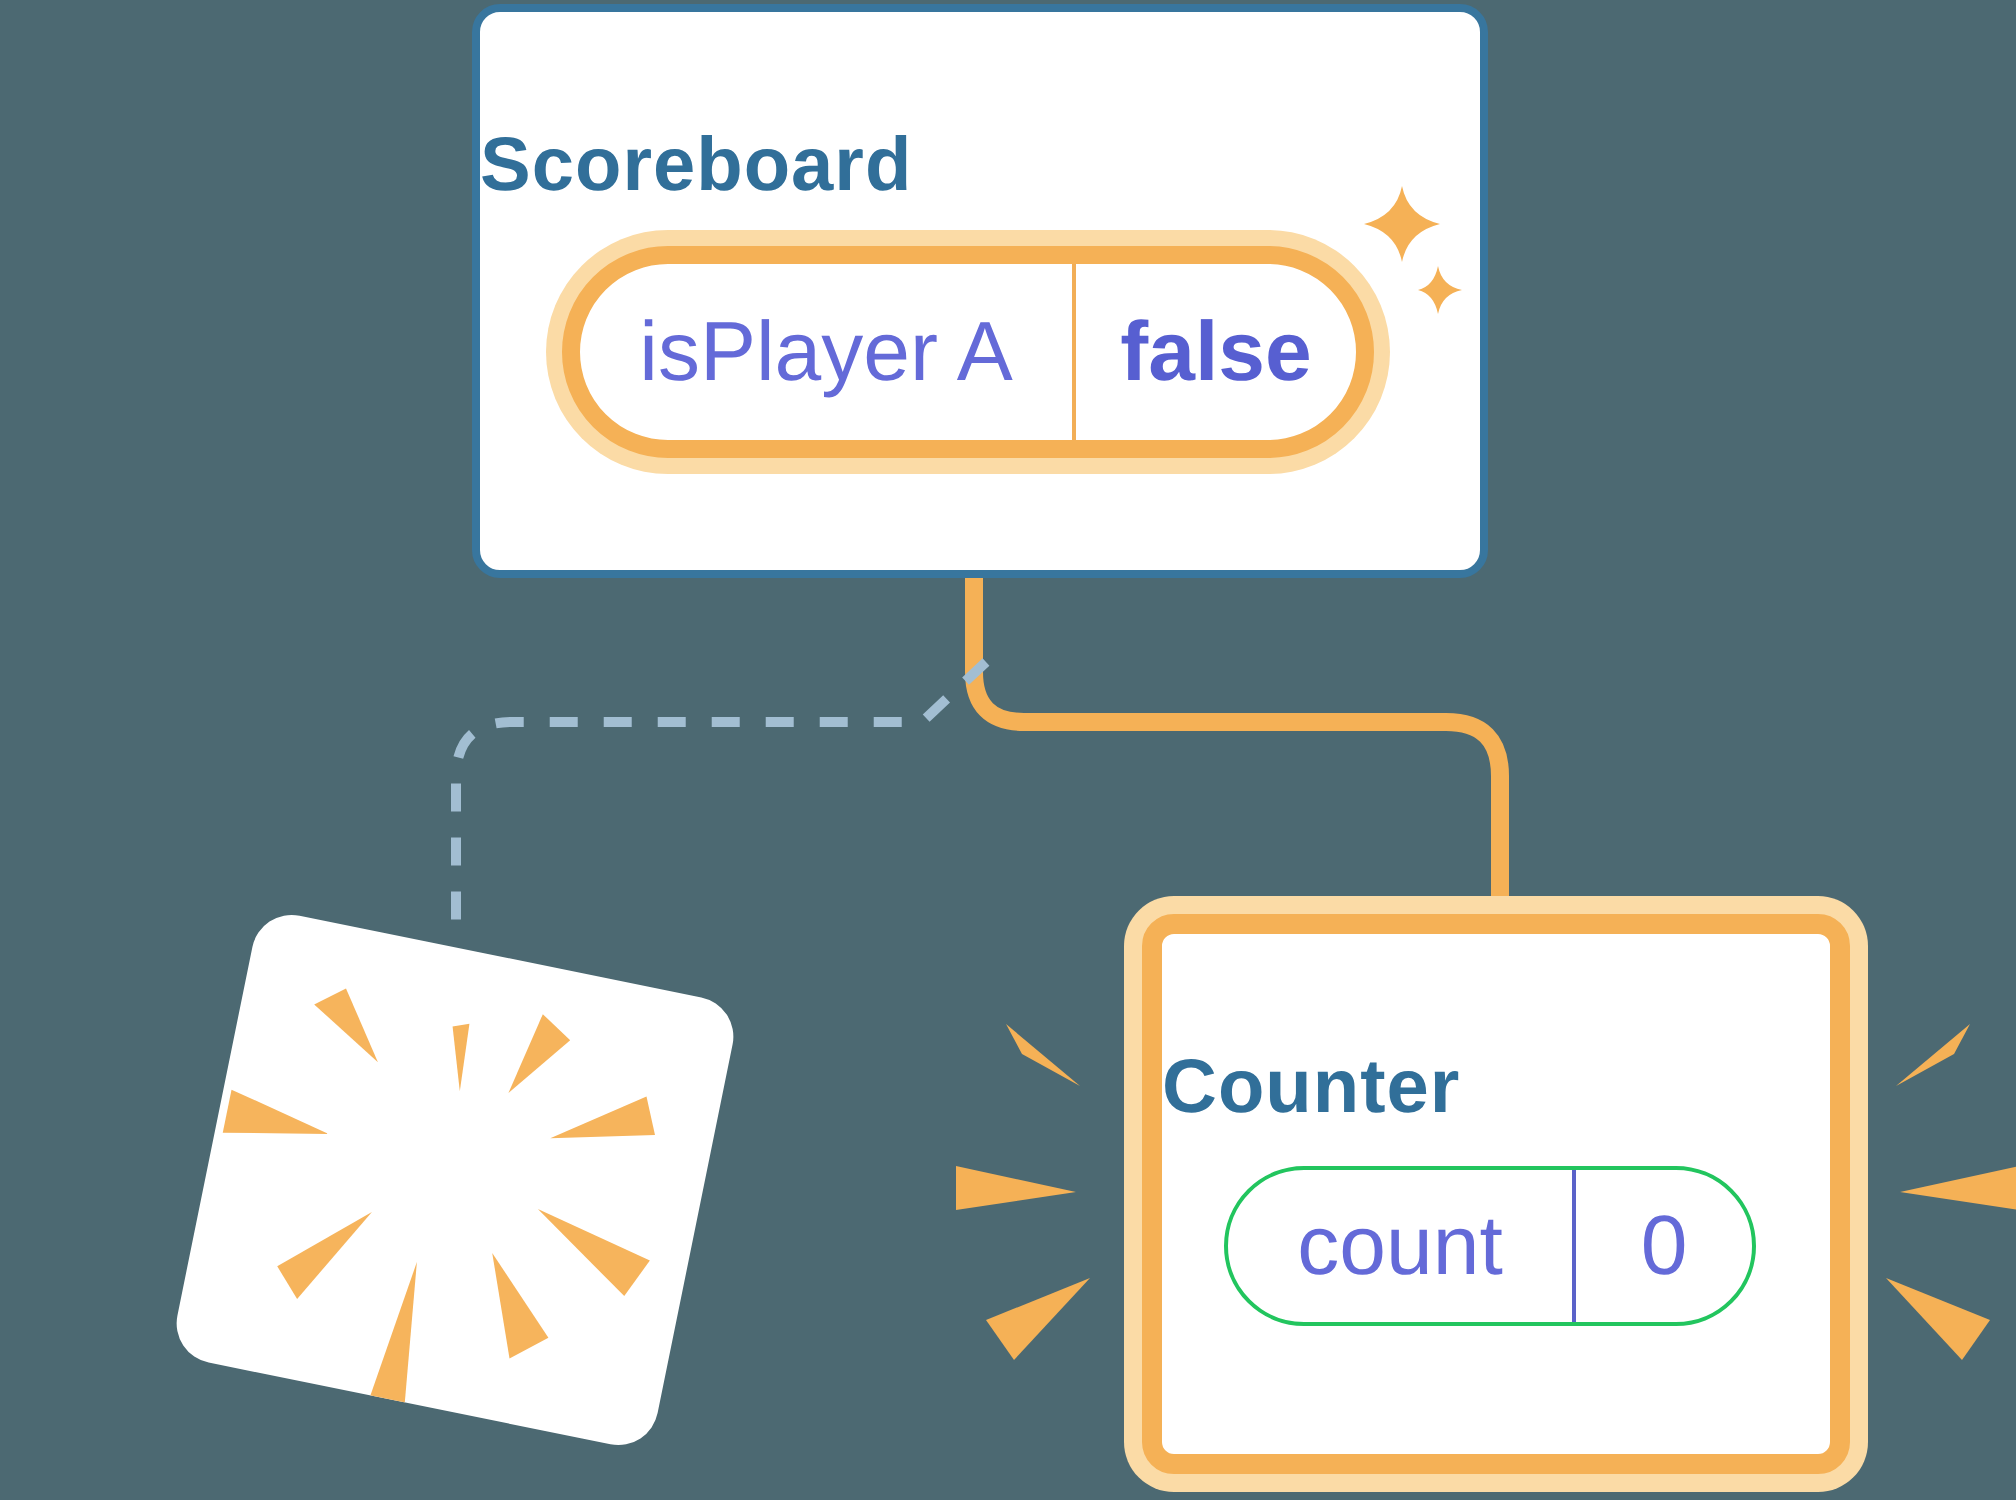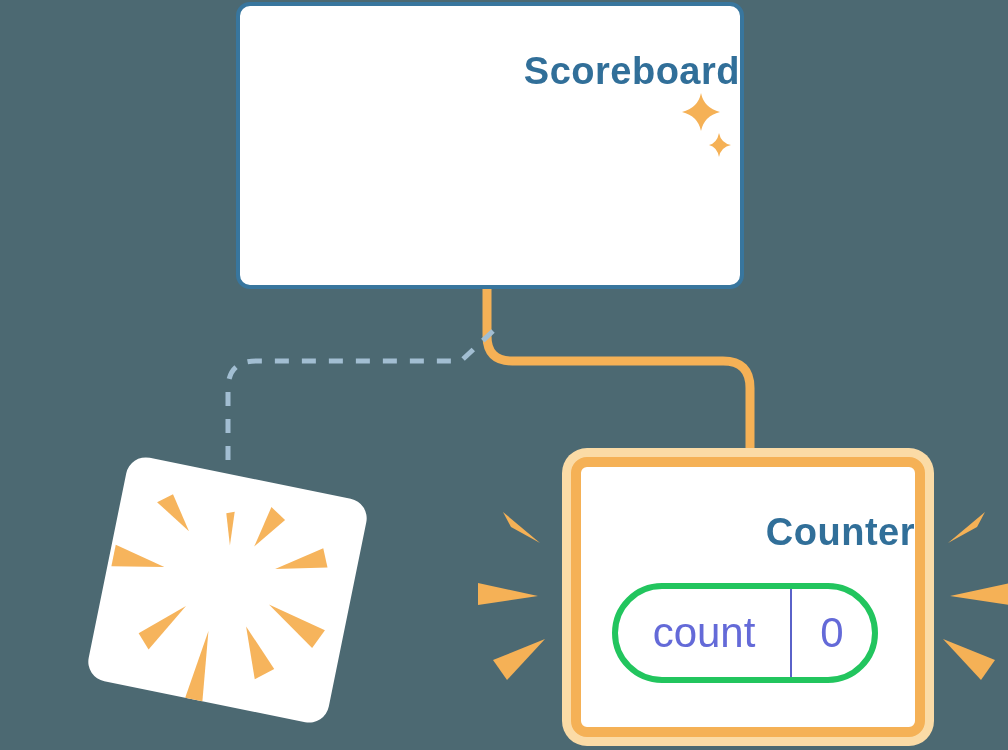--- a/index.html
+++ b/index.html
@@ -16,34 +16,34 @@
   .card-scoreboard{
     left:236px;top:2px;width:508px;height:287px;
     border:4px solid #38769e;border-radius:14px;
   }
   .card-counter{
     left:571px;top:457px;width:354px;height:280px;
     border:10px solid #f5b156;border-radius:16px;
     box-shadow:0 0 0 9px #fbdba6;
   }
   .card-title{
-    position:absolute;left:0;top:46px;width:100%;
-    text-align:right;font-size:38px;font-weight:700;
+    position:absolute;left:0;top:58px;width:100%;
+    text-align:left;font-size:38px;font-weight:700;
     color:#316f99;line-height:1;letter-spacing:.5px;
   }
   
   .pill{position:absolute;box-sizing:border-box;display:flex;background:#fff;}
   .pill-scoreboard{
     left:41px;top:117px;width:406px;height:106px;
     border:9px solid #f5b156;border-radius:53px;
     box-shadow:0 0 0 8px #fbdba6;
   }
   .pill-counter{
-    left:31px;top:116px;width:266px;height:100px;
-    border:6px solid #22c55e;border-radius:50px;
+    left:31px;top:116px;width:266px;height:80px;
+    border:2px solid #22c55e;border-radius:50px;
   }
   .pill .cell{
     display:flex;align-items:center;justify-content:center;
     font-size:42px;color:#646ad8;line-height:1;
   }
   .pill-scoreboard .cell-name{width:246px;border-right:2px solid #f2ae57;}
   .pill-scoreboard .cell-value{flex:1;font-weight:700;color:#575fd1;}
   .pill-counter .cell-name{width:172px;border-right:2px solid #5a62c9;}
   .pill-counter .cell-value{flex:1;}
 
@@ -60,20 +60,24 @@
 
 <div class="stage">
 
   <svg class="layer" width="1008" height="750" style="z-index:1">
     <path d="M487,287 L487,336 Q487,361 512,361 L723,361 Q750,361 750,388 L750,453" fill="none" stroke="#f5b156" stroke-width="9"></path>
     <path d="M493,331 L461,361 L256,361 Q228,361 228,389 L228,470" fill="none" stroke="#a2bed2" stroke-width="5" stroke-dasharray="14 13"></path>
   </svg>
 
   <div class="card card-scoreboard">
     <div class="card-title">Scoreboard</div>
+    <div class="pill pill-scoreboard">
+      <div class="cell cell-name">isPlayer A</div>
+      <div class="cell cell-value">false</div>
+    </div>
   </div>
 
   <div class="card card-counter">
     <div class="card-title">Counter</div>
     <div class="pill pill-counter">
       <div class="cell cell-name">count</div>
       <div class="cell cell-value">0</div>
     </div>
   </div>
 

